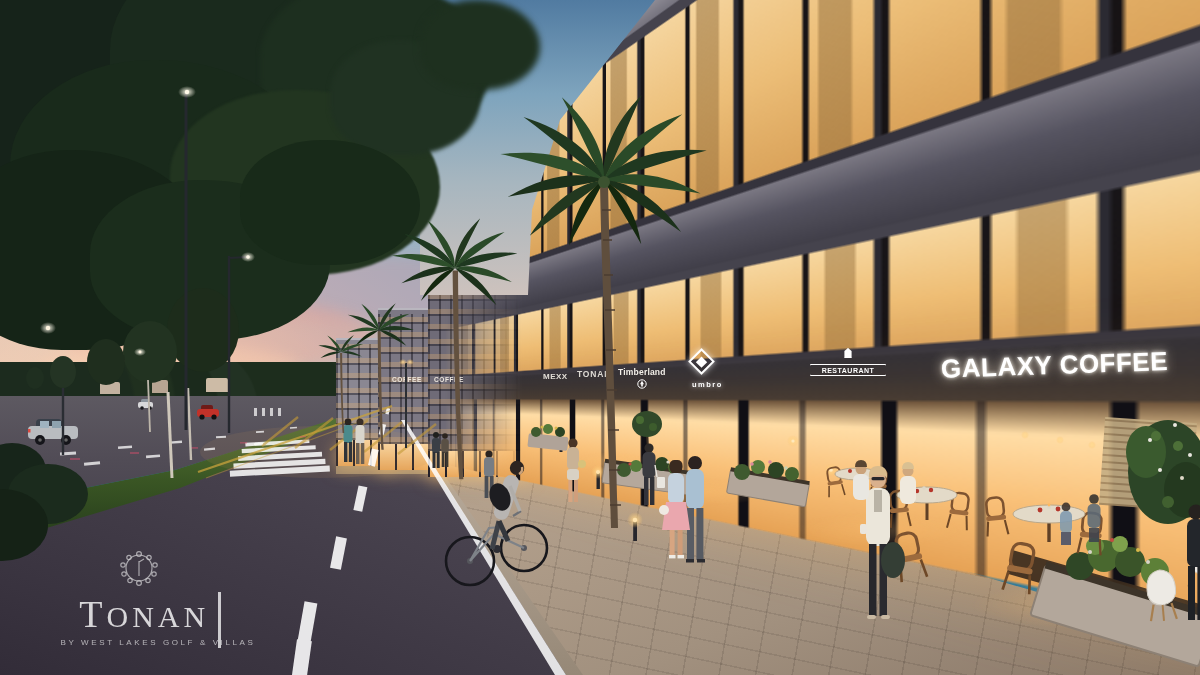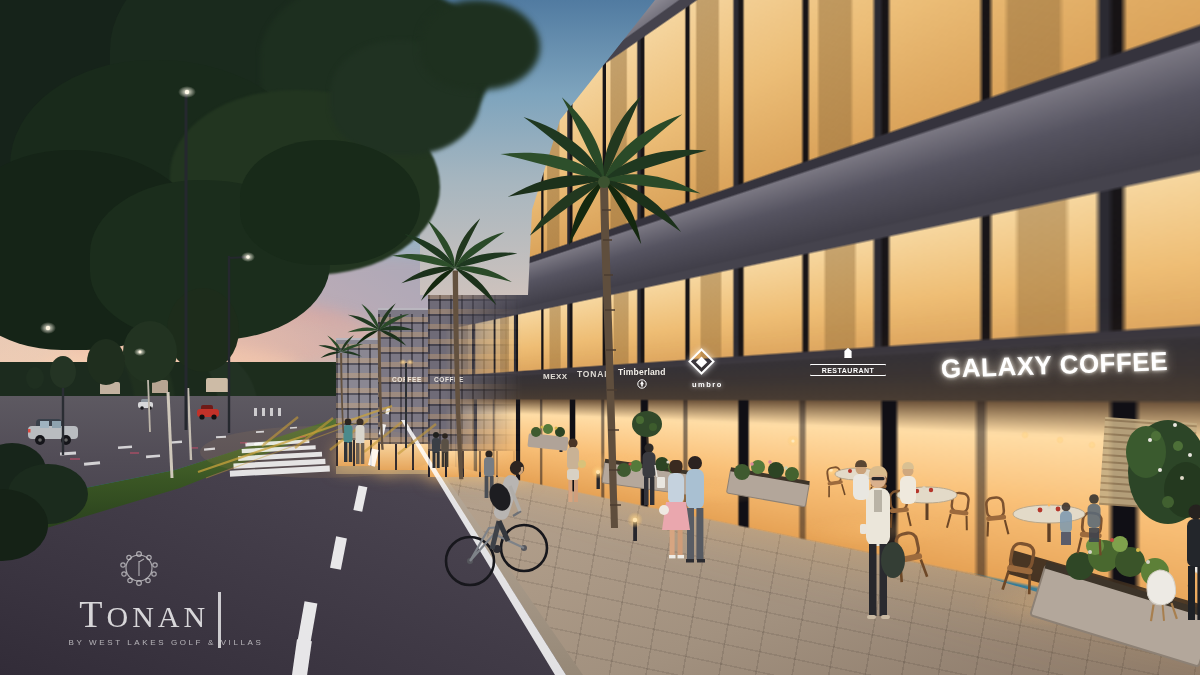--- a/index.html
+++ b/index.html
@@ -141,21 +141,21 @@
   .s-coffee{font-size:6.5px;letter-spacing:.6px;color:rgba(246,240,230,.92);font-weight:bold;}
   .sc1{left:392px;top:376px;} .sc2{left:434px;top:376px;}
 
   
   .watermark{left:28px;top:550px;width:244px;color:rgba(255,255,255,.8);font-family:"Liberation Serif",serif;}
   .wm-emblem{position:absolute;left:88px;top:0;opacity:.8;}
   .wm-line{position:absolute;left:0;top:42px;width:244px;display:flex;justify-content:center;align-items:baseline;gap:9px;}
   .wm-word{font-size:30px;letter-spacing:4px;}
   .wm-word::first-letter{font-size:38px;}
   .wm-bar{width:2.5px;height:56px;background:rgba(255,255,255,.75);align-self:flex-end;margin-bottom:-3px;}
-  .wm-tag{position:absolute;left:16px;top:88px;width:244px;text-align:center;font-size:8px;
+  .wm-tag{position:absolute;left:8px;top:88px;width:244px;text-align:center;font-size:8px;
     letter-spacing:2.6px;color:rgba(255,255,255,.62);font-family:"Liberation Sans",sans-serif;}
 </style>
 </head>
 <body>
 
 <div class="scene">
 
   <div class="abs sky"></div>
   <div class="abs cloud c3"></div>
   <div class="abs cloud c5"></div>

